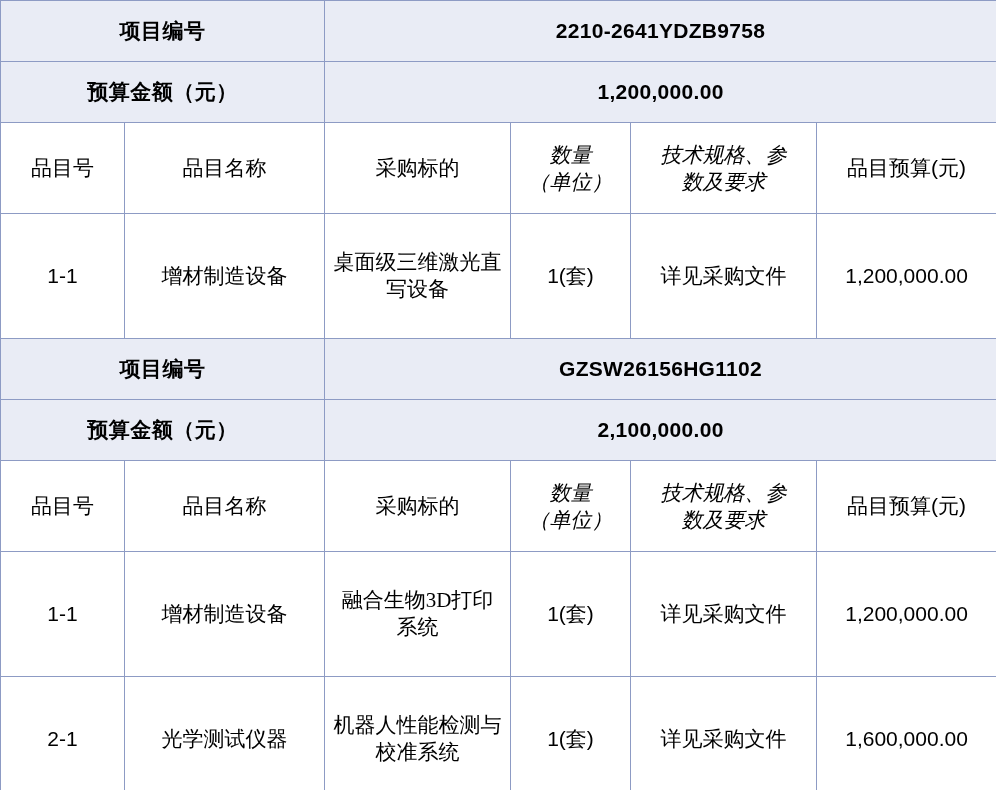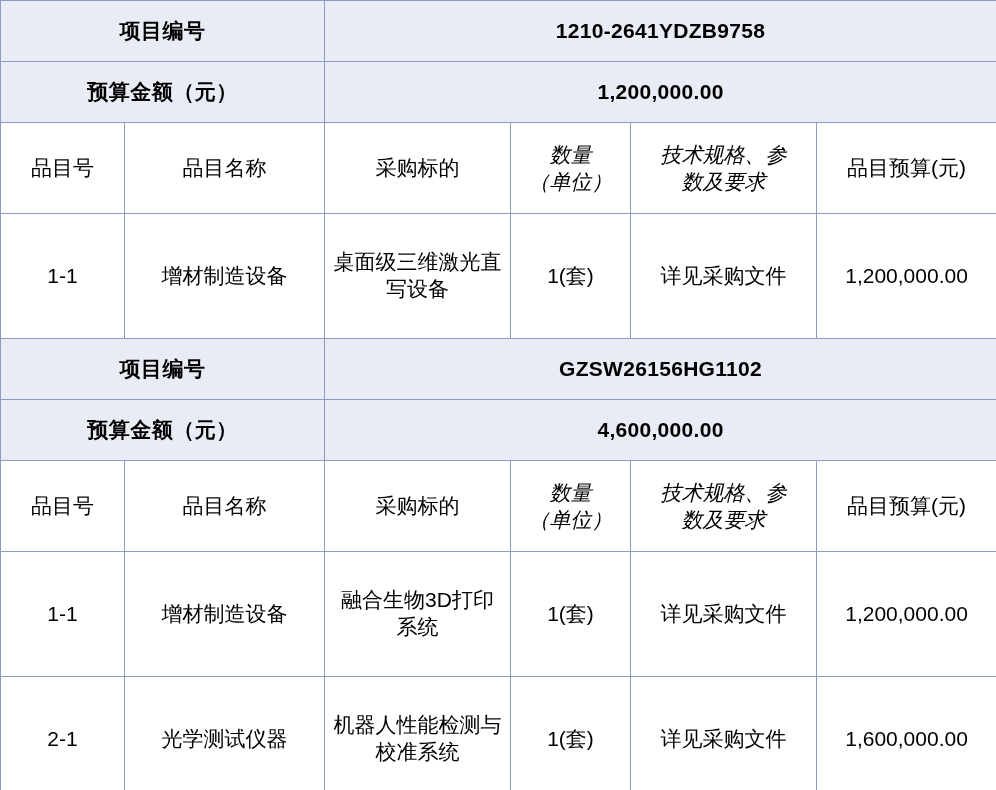--- a/index.html
+++ b/index.html
@@ -64,40 +64,41 @@
   .row-tall td {
     height: 112px;
   }
   .band-row td {
     height: 48px;
   }
   .wrapcell {
     word-break: break-all;
     padding-left: 8px;
     padding-right: 8px;
+    font-family: Liberation Serif, serif;
   }
 </style>
 </head>
 <body>
 
 <div class="sheet">
   <table class="proc-table">
     <colgroup>
       <col class="c1">
         <col class="c2">
         <col class="c3">
         <col class="c4">
         <col class="c5">
         <col class="c6">
     </colgroup>
     <tbody>
 
       <tr class="band band-row">
         <td colspan="2" class="band-label">项目编号</td>
-        <td colspan="4" class="band-value">1210-2641YDZB9758</td>
+        <td colspan="4" class="band-value">2210-2641YDZB9758</td>
       </tr>
       <tr class="band band-row">
         <td colspan="2" class="band-label">预算金额（元）</td>
         <td colspan="4" class="band-value">1,200,000.00</td>
       </tr>
       <tr class="hdr">
         <td>品目号</td>
         <td>品目名称</td>
         <td>采购标的</td>
         <td>
@@ -118,21 +119,21 @@
         <td>详见采购文件</td>
         <td>1,200,000.00</td>
       </tr>
 
       <tr class="band band-row">
         <td colspan="2" class="band-label">项目编号</td>
         <td colspan="4" class="band-value">GZSW26156HG1102</td>
       </tr>
       <tr class="band band-row">
         <td colspan="2" class="band-label">预算金额（元）</td>
-        <td colspan="4" class="band-value">4,600,000.00</td>
+        <td colspan="4" class="band-value">2,100,000.00</td>
       </tr>
       <tr class="hdr">
         <td>品目号</td>
         <td>品目名称</td>
         <td>采购标的</td>
         <td>
           <span class="two-line">数量</span>
           <span class="two-line">（单位）</span>
         </td>
         <td>

